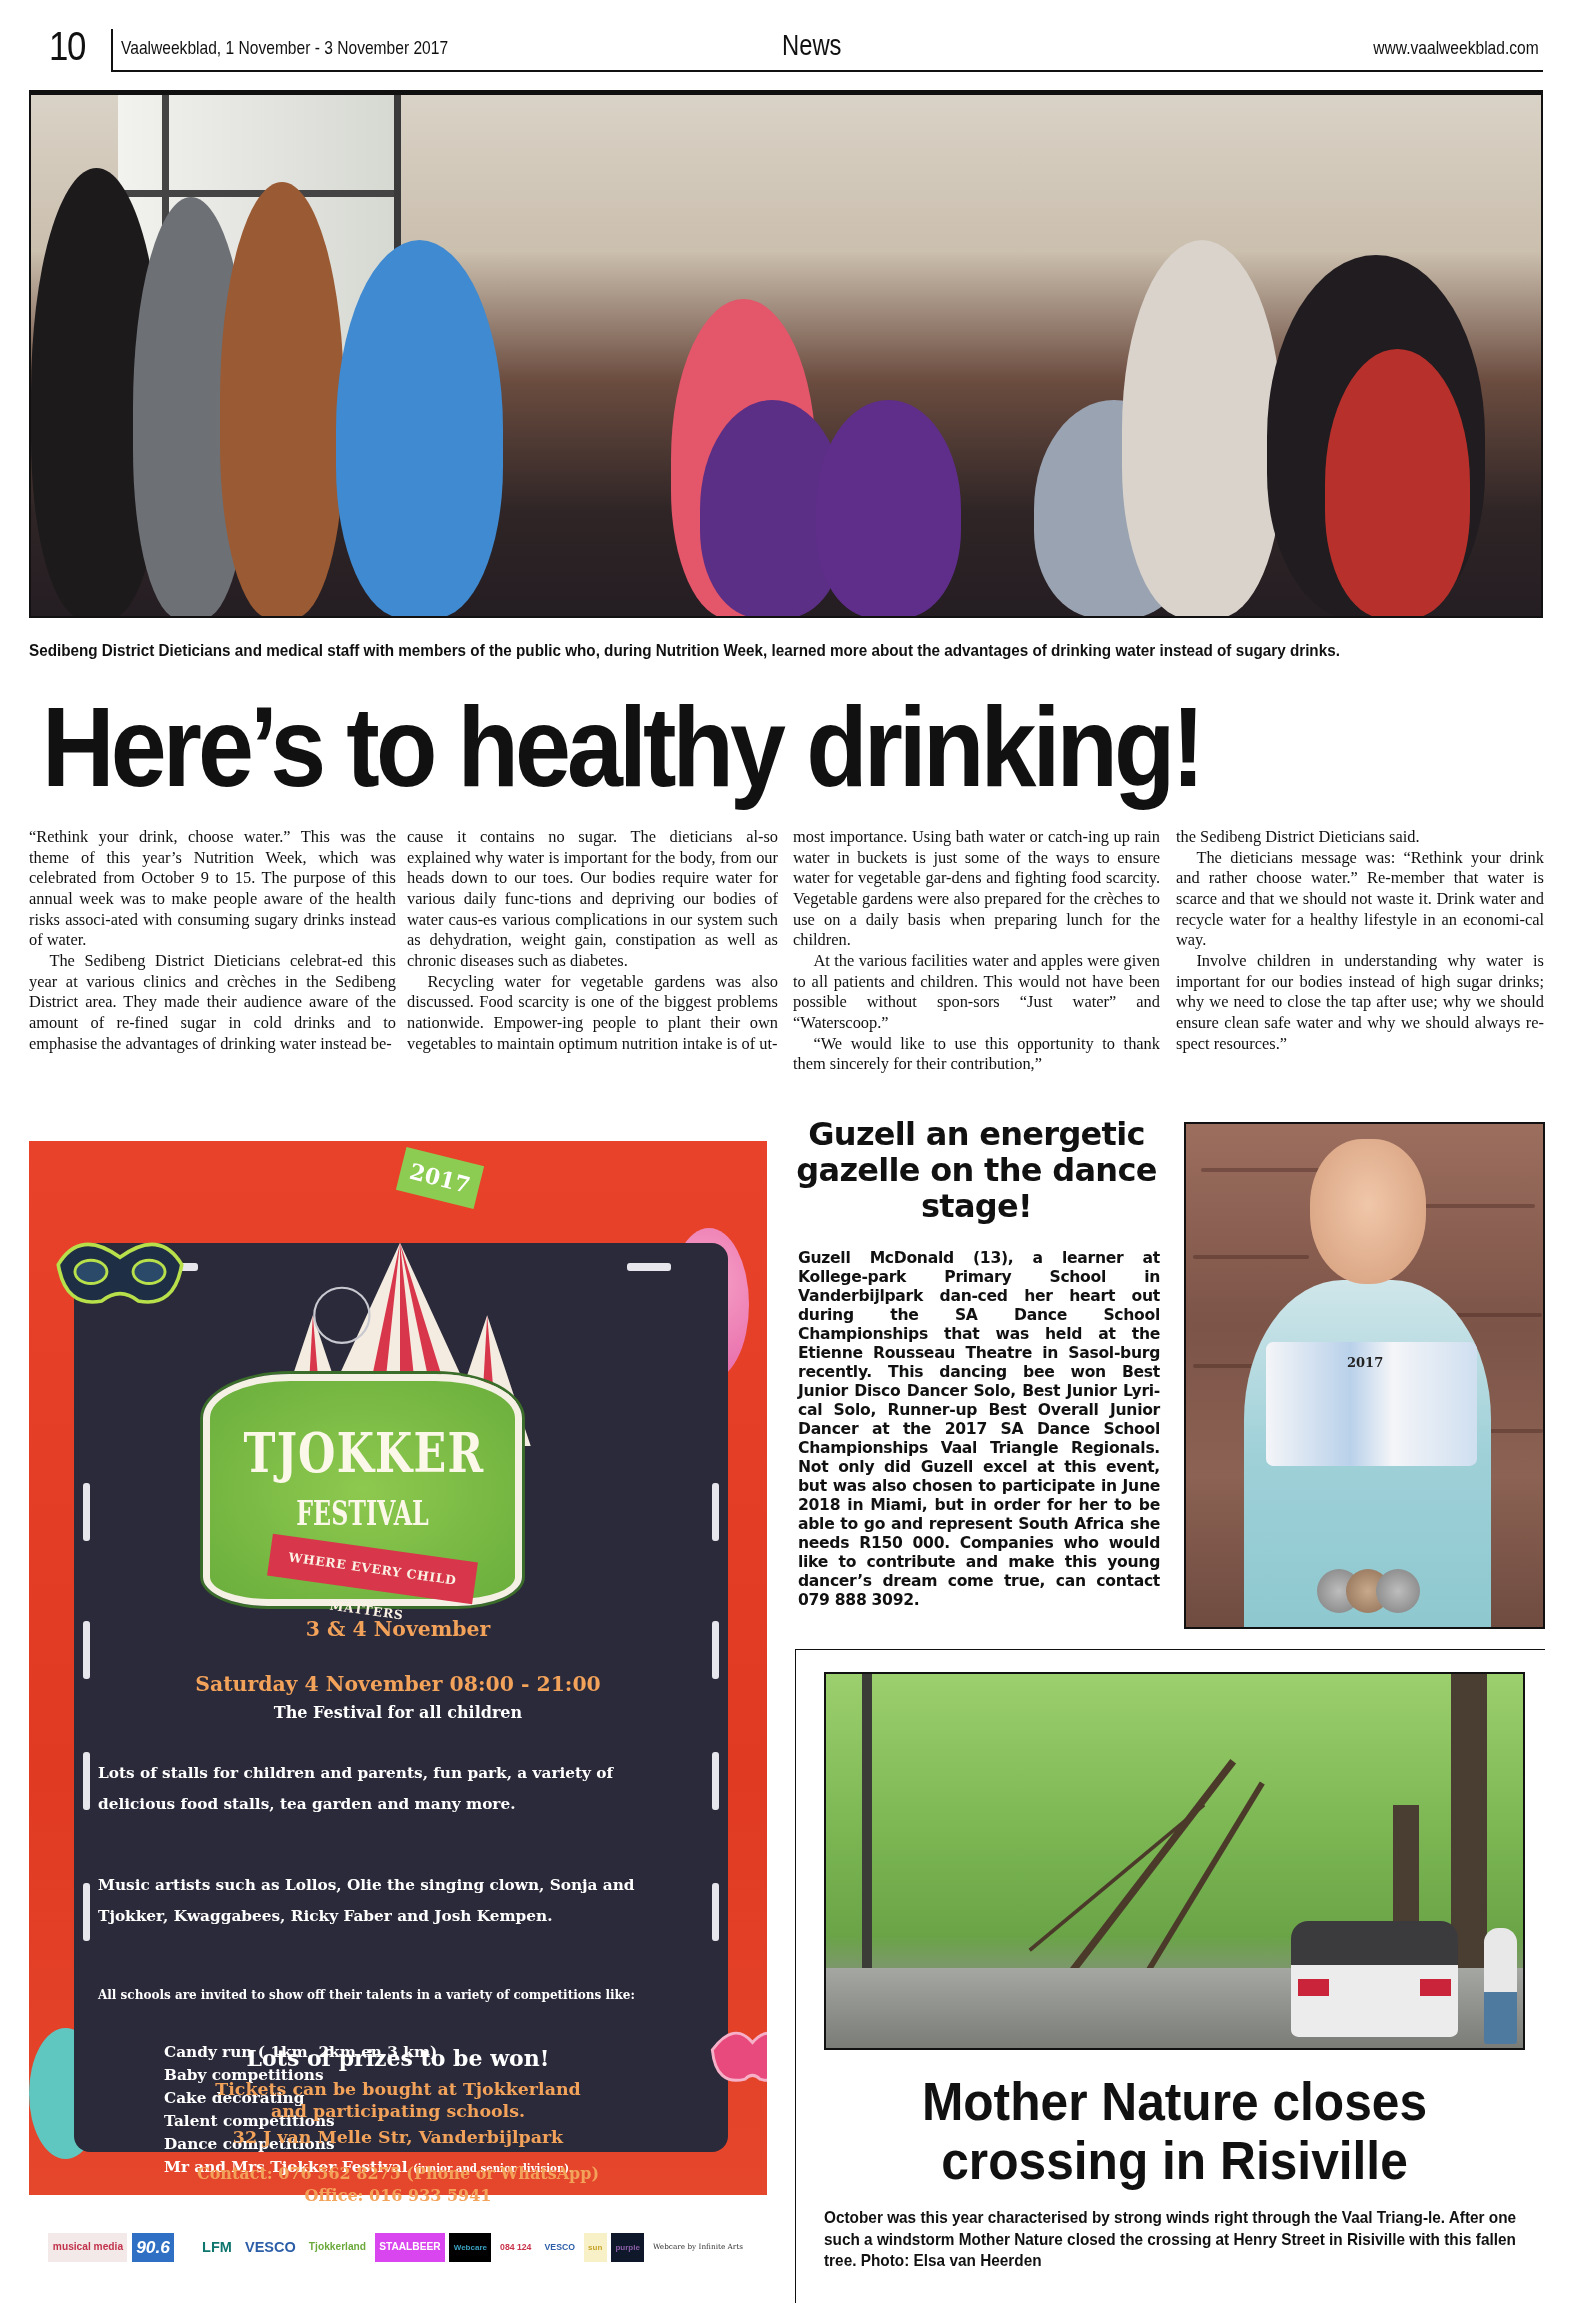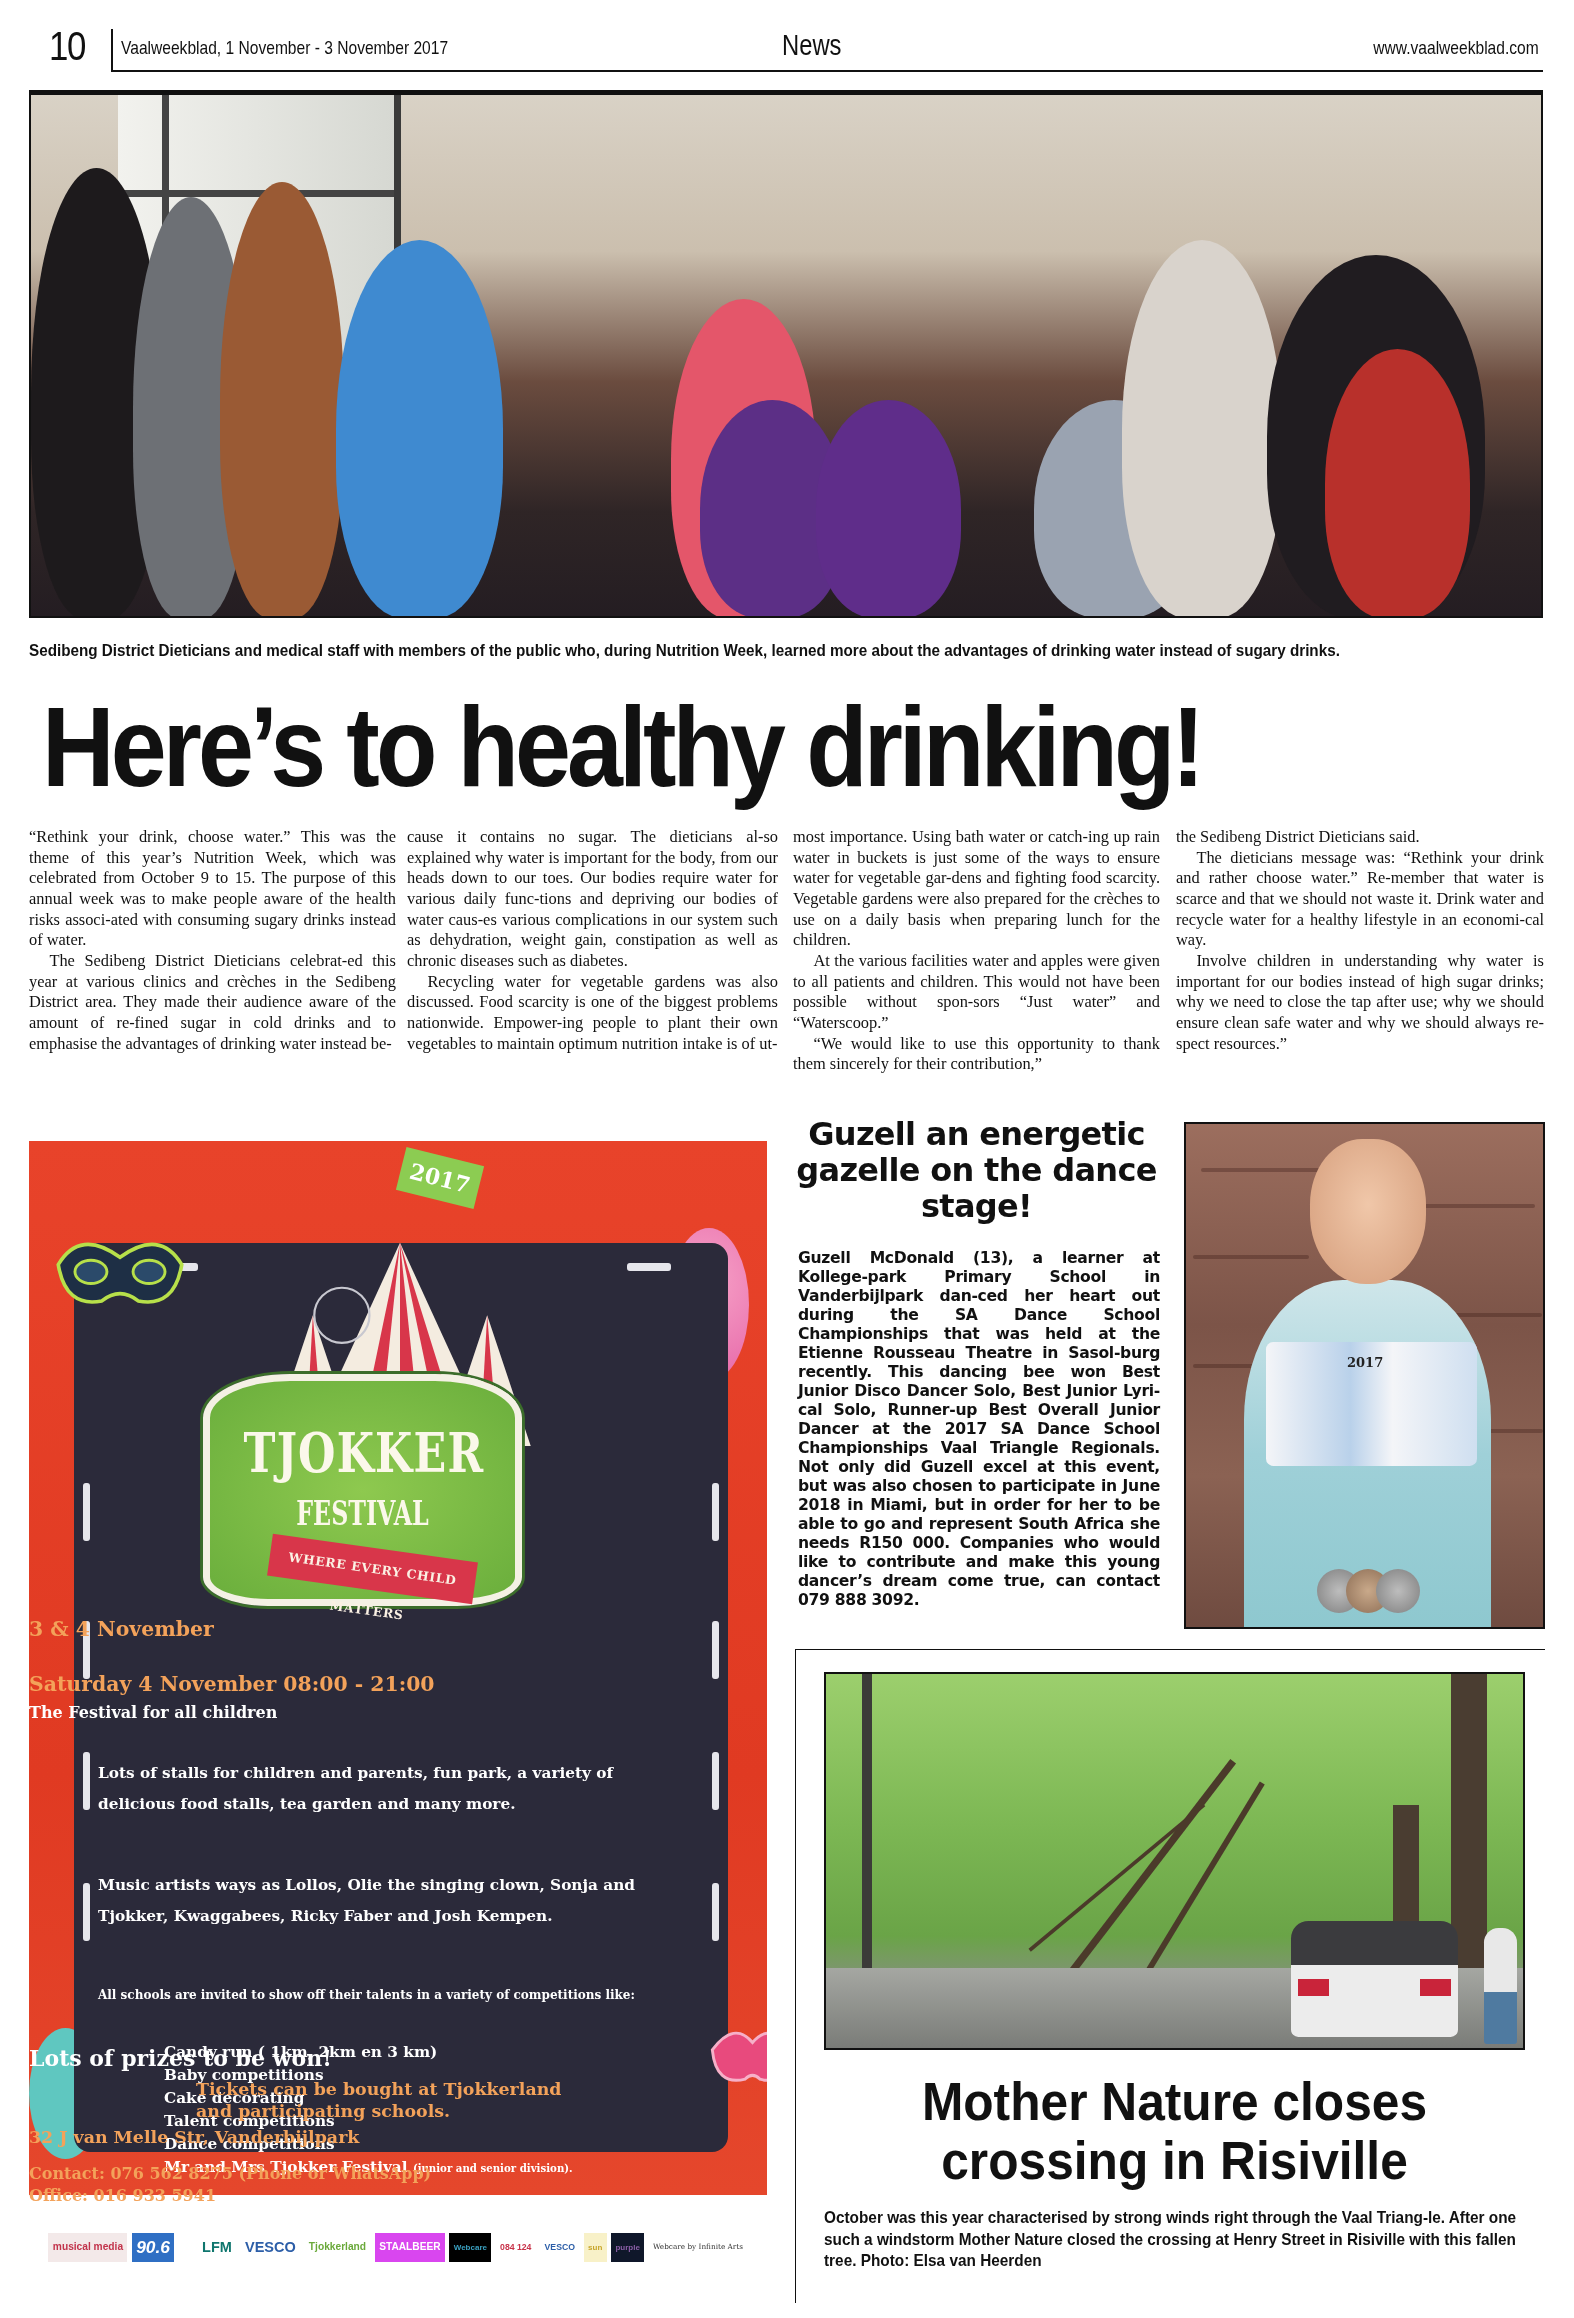--- a/index.html
+++ b/index.html
@@ -45,21 +45,21 @@
   .ad-mask { position: absolute; left: 22px; top: 80px; width: 138px; height: 109px; }
   .ad-mask2 { position: absolute; left: 676px; top: 865px; width: 95px; height: 95px; }
   .ad-tent { position: absolute; left: 233px; top: 87px; width: 276px; height: 240px; }
   .ad-flag { position: absolute; left: 371px; top: 14.5px; width: 80px; height: 44px; background: #8ccc52; transform: rotate(14deg); color: #fff; font: bold 22px/44px "DejaVu Serif", serif; text-align: center; }
   .ad-sign { position: absolute; left: 174px; top: 233px; width: 305px; height: 218px; background: radial-gradient(ellipse at center,#8ec94f,#6aae3c); border: 7.3px solid #f4f1e4; border-radius: 87px 87px 65px 65px / 44px 44px 29px 29px; box-shadow: 0 0 0 2.9px #3b6d2a; }
   .ad-title1 { position: absolute; left: 0; right: 0; top: 44px; text-align: center; font: bold 55px/1 "DejaVu Serif", serif; color: #fbf8ea; letter-spacing: 1.5px; transform: scaleX(0.78); }
   .ad-title2 { position: absolute; left: 0; right: 0; top: 116px; text-align: center; font: bold 33px/1 "DejaVu Serif", serif; color: #fbf8ea; transform: scaleX(0.72); }
   .ad-ribbon { position: absolute; left: 240px; top: 407px; width: 207px; height: 42px; background: #d8364a; color: #fbf1e4; transform: rotate(8deg); font: bold 12.4px/42px "DejaVu Serif", serif; text-align: center; letter-spacing: 0.7px; }
   .ad-text { position: absolute; left: 0; width: 738px; color: #fff; font-family: "DejaVu Serif", serif; font-weight: bold; }
   .ad-orange { color: #f3a25a; }
-  .ad-center { text-align: left; }
+  .ad-center { text-align: center; }
   .logo { font: bold 10.2px/1 "Liberation Sans", sans-serif; display: flex; align-items: center; justify-content: center; height: 29px; padding: 0 4.4px; }
 
   
   .gz-head { left: 793px; top: 1117px; width: 367px; text-align: center; font: bold 32px/1.12 "DejaVu Sans", sans-serif; letter-spacing: -0.7px; }
   .gz-body { left: 798px; top: 1249px; width: 362px; font: bold 15.6px/1.22 "DejaVu Sans", sans-serif; text-align: justify; letter-spacing: -0.3px; }
   .gz-photo { left: 1184px; top: 1122px; width: 361px; height: 507px; border: 2.2px solid #111; box-sizing: border-box; overflow: hidden;
     background: linear-gradient(180deg,#9c6e5e,#7c5448 40%,#8b6253 70%,#6f4b40); }
   .stone { position: absolute; background: rgba(60,30,22,0.35); height: 4.4px; border-radius: 2.2px; }
   .girl-face { position: absolute; left: 124px; top: 14.5px; width: 116px; height: 145px; background: radial-gradient(ellipse at 50% 45%,#f0c7a9,#d49c7a); border-radius: 45% 45% 48% 48%; }
   .girl-body { position: absolute; left: 58px; top: 156px; width: 247px; height: 349px; background: linear-gradient(180deg,#cfe6ea,#9fd0d8 50%,#8ec8cf); border-radius: 40% 40% 0 0; }
@@ -167,21 +167,21 @@
   <div class="ad-sign">
     <div class="ad-title1">TJOKKER</div>
     <div class="ad-title2">FESTIVAL</div>
   </div>
   <div class="ad-ribbon">WHERE EVERY CHILD MATTERS</div>
 
   <div class="ad-text ad-center ad-orange" style="top:476px;font-size:20.4px;">3 &amp; 4 November</div>
   <div class="ad-text ad-center ad-orange" style="top:531px;font-size:20.4px;">Saturday 4 November 08:00 - 21:00</div>
   <div class="ad-text ad-center" style="top:562px;font-size:16px;">The Festival for all children</div>
   <div class="ad-text" style="top:617px;left:69px;width:567px;font-size:15.3px;line-height:2.05;">Lots of stalls for children and parents, fun park, a variety of delicious food stalls, tea garden and many more.</div>
-  <div class="ad-text" style="top:729px;left:69px;width:567px;font-size:15.3px;line-height:2.05;">Music artists ways as Lollos, Olie the singing clown, Sonja and Tjokker, Kwaggabees, Ricky Faber and Josh Kempen.</div>
+  <div class="ad-text" style="top:729px;left:69px;width:567px;font-size:15.3px;line-height:2.05;">Music artists such as Lollos, Olie the singing clown, Sonja and Tjokker, Kwaggabees, Ricky Faber and Josh Kempen.</div>
   <div class="ad-text" style="top:842px;left:69px;width:567px;font-size:12px;line-height:2.05;">All schools are invited to show off their talents in a variety of competitions like:</div>
   <div class="ad-text" style="top:900px;left:135px;width:509px;font-size:15.3px;line-height:1.5;">
     <div>Candy run ( 1km, 2km en 3 km)</div>
     <div>Baby competitions</div>
     <div>Cake decorating</div>
     <div>Talent competitions</div>
     <div>Dance competitions</div>
     <div><span>Mr and Mrs Tjokker Festival</span> <span style="font-size:10.2px">(junior and senior division).</span></div>
   </div>
 

